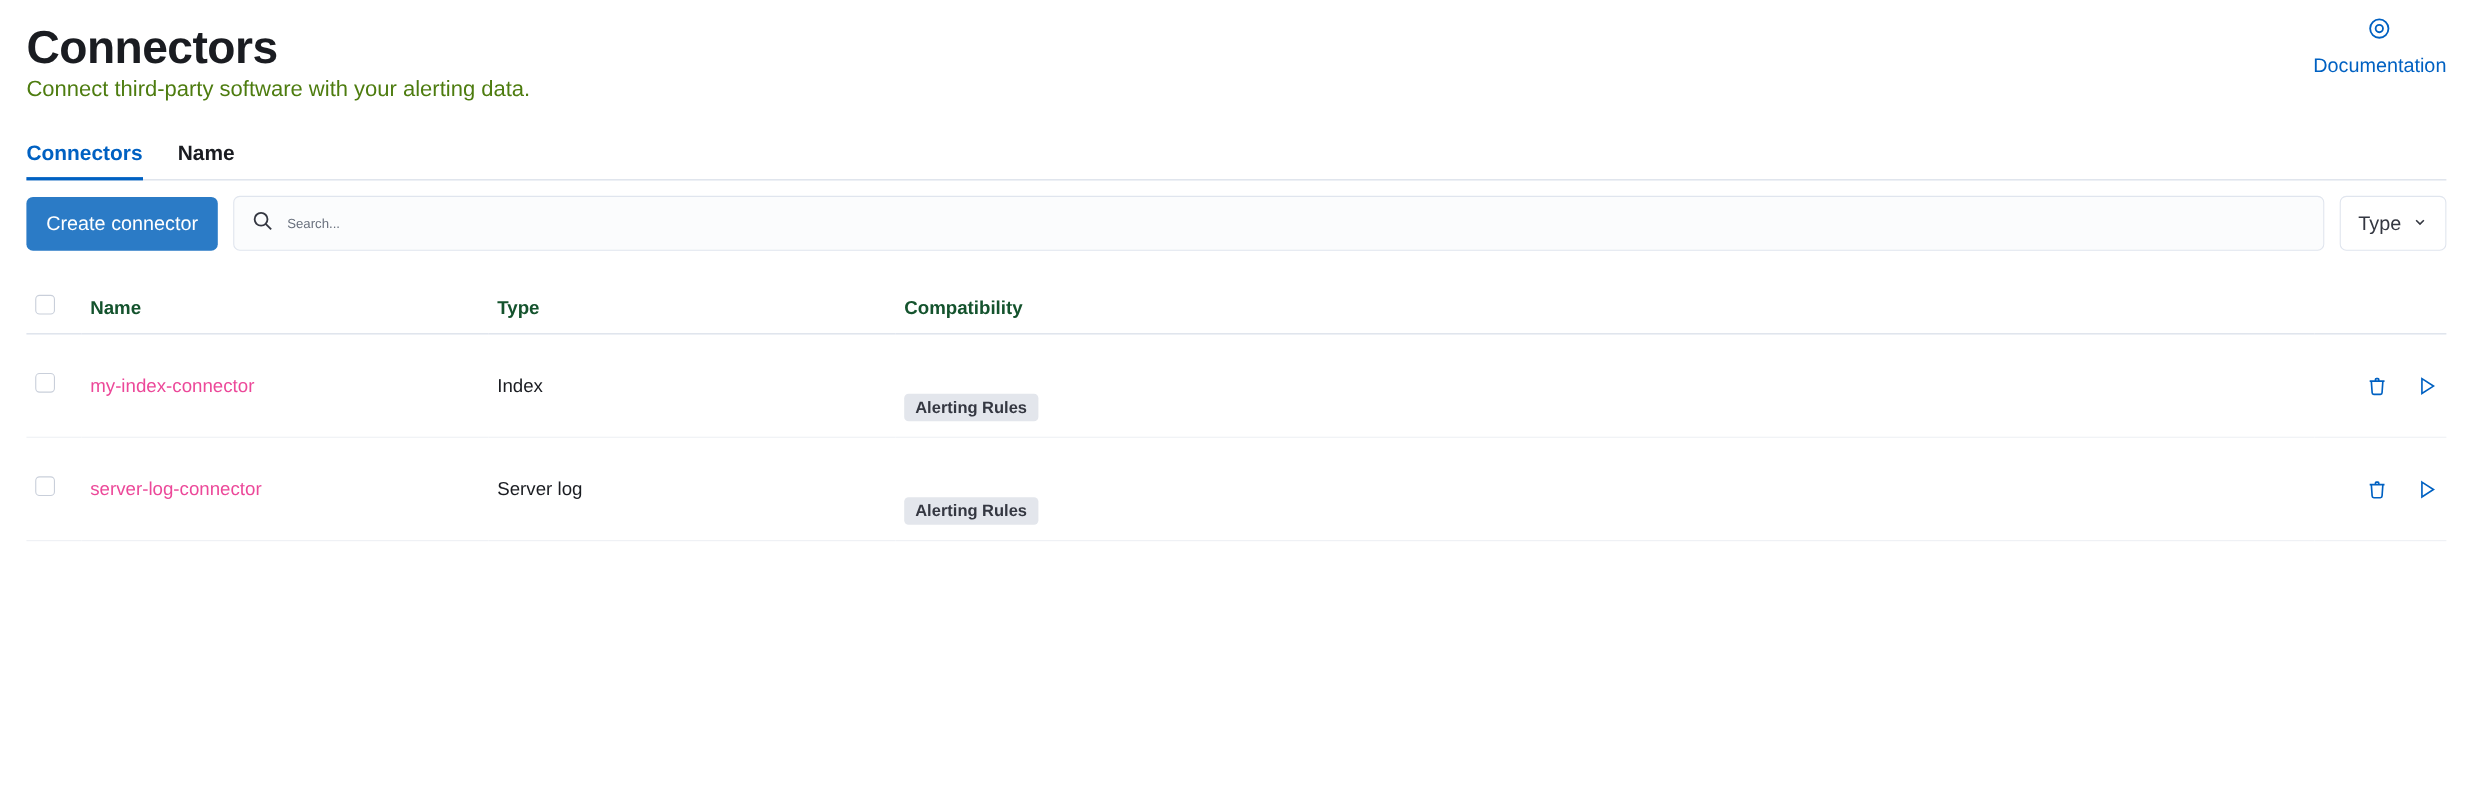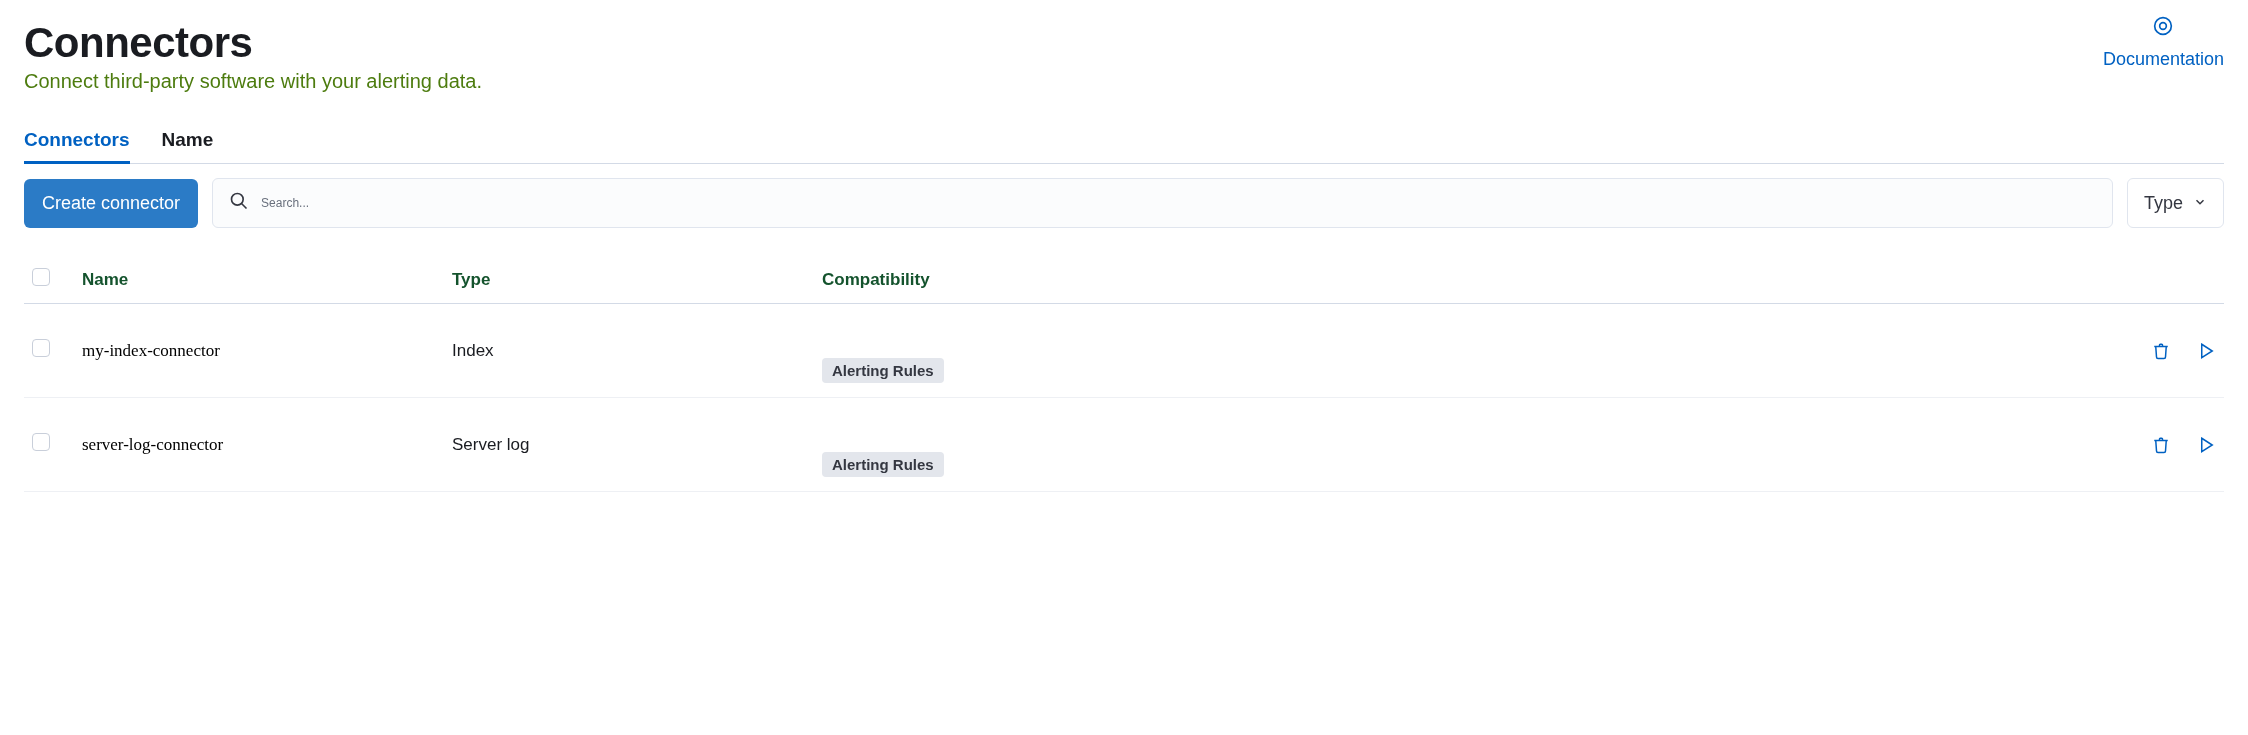--- a/index.html
+++ b/index.html
@@ -166,23 +166,22 @@
     .checkbox {
       width: 18px;
       height: 18px;
       border: 1px solid #c9cfda;
       border-radius: 4px;
       background: #fff;
       cursor: pointer;
       display: inline-block;
     }
     .link-cell {
-      color: #000000;
-      cursor: pointer;
-      font-family: Liberation Serif, serif;
+      color: #ec4899;
+      cursor: pointer;
     }
     .badge {
       display: inline-block;
       background: #e3e6ec;
       color: #343741;
       font-size: 15px;
       font-weight: 600;
       padding: 4px 10px;
       border-radius: 4px;
       margin-top: 40px;

